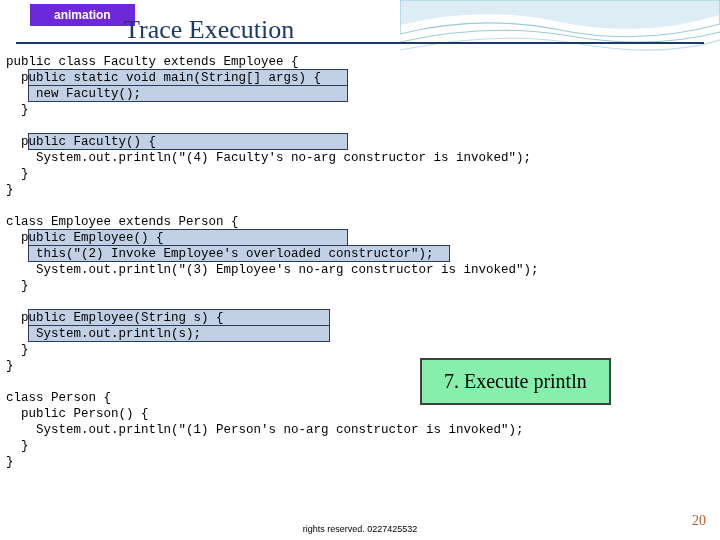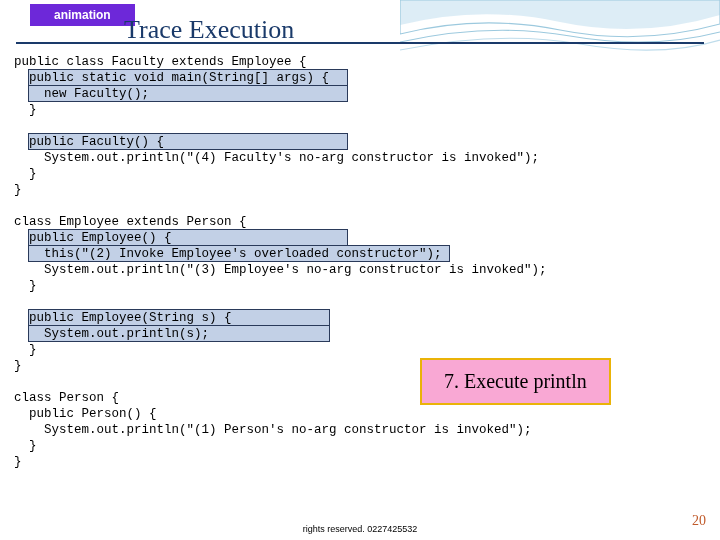--- a/index.html
+++ b/index.html
@@ -46,39 +46,39 @@
     top: 42px;
     left: 16px;
     width: 688px;
     height: 2px;
     background: #1a3a6a;
     z-index: 2;
   }
   .code-area {
     position: absolute;
     top: 54px;
-    left: 14px;
+    left: 6px;
     width: 692px;
     font-family: "Courier New", monospace;
     font-size: 12.5px;
     line-height: 16px;
     color: #000;
     white-space: pre;
     z-index: 1;
   }
   .hl {
     position: absolute;
     background: rgba(120, 150, 200, 0.45);
     border: 1.5px solid #2a3a5a;
     z-index: 0;
   }
   .callout {
     position: absolute;
-    background: #f9a8d4;
-    border: 2px solid #eab308;
+    background: #86efac;
+    border: 2px solid #404040;
     font-family: "Times New Roman", serif;
     font-size: 20px;
     padding: 10px 22px;
     z-index: 3;
   }
   .footer {
     position: absolute;
     bottom: 6px;
     left: 0;
     width: 720px;

